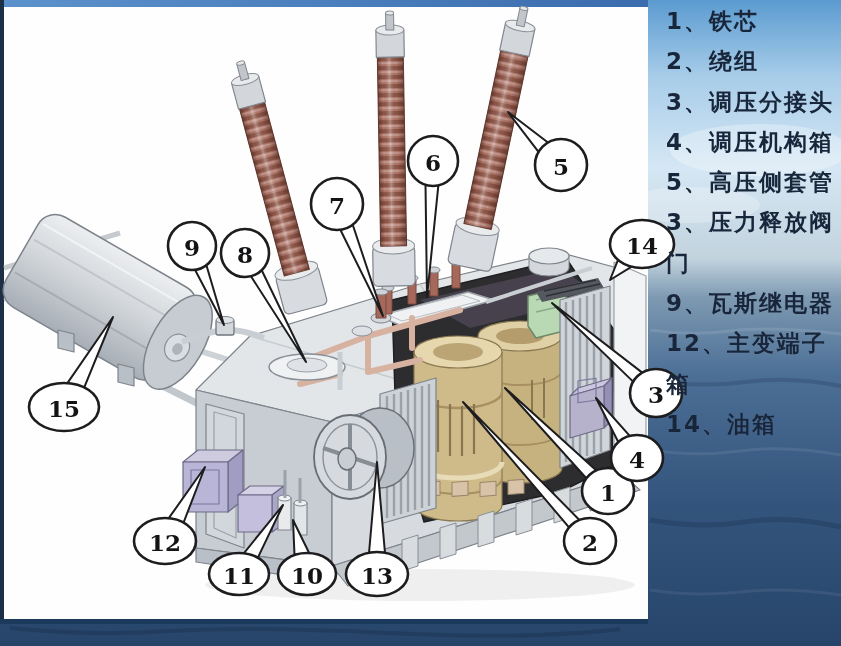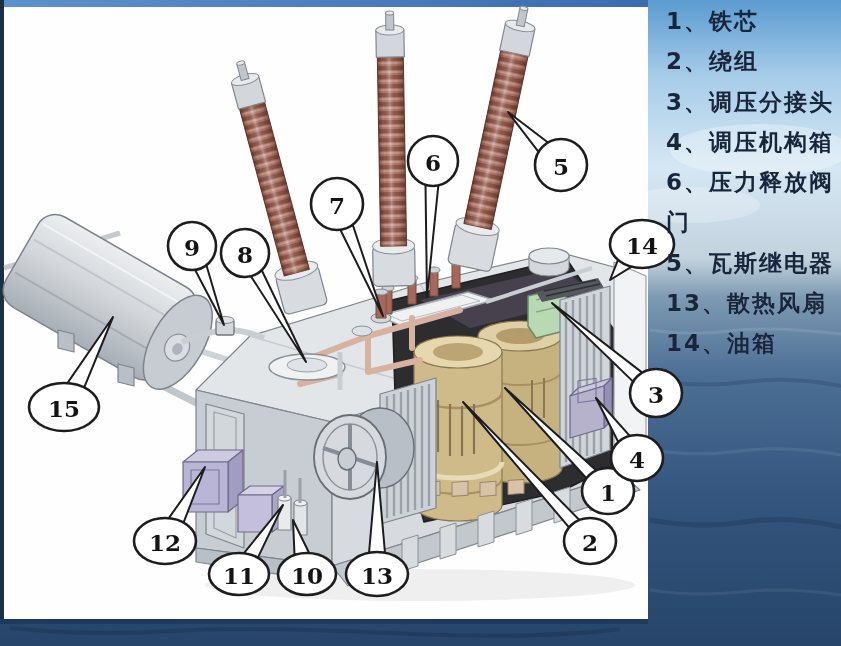--- a/index.html
+++ b/index.html
@@ -396,20 +396,21 @@
           <text x="64" y="408" class="bubble-num">15</text>
         </g>
       </g>
 </svg>
 
 <div id="legend">
   <span class="legend-row">1、铁芯</span>
   <span class="legend-row">2、绕组</span>
   <span class="legend-row">3、调压分接头</span>
   <span class="legend-row">4、调压机构箱</span>
-  <span class="legend-row">6、压力释放阀门</span>
-  <span class="legend-row">5、瓦斯继电器</span>
-  <span class="legend-row">13、散热风扇</span>
+  <span class="legend-row">5、高压侧套管</span>
+  <span class="legend-row">3、压力释放阀门</span>
+  <span class="legend-row">9、瓦斯继电器</span>
+  <span class="legend-row">12、主变端子箱</span>
   <span class="legend-row">14、油箱</span>
 
 </div>
 
 </div>
 
 </body></html>

